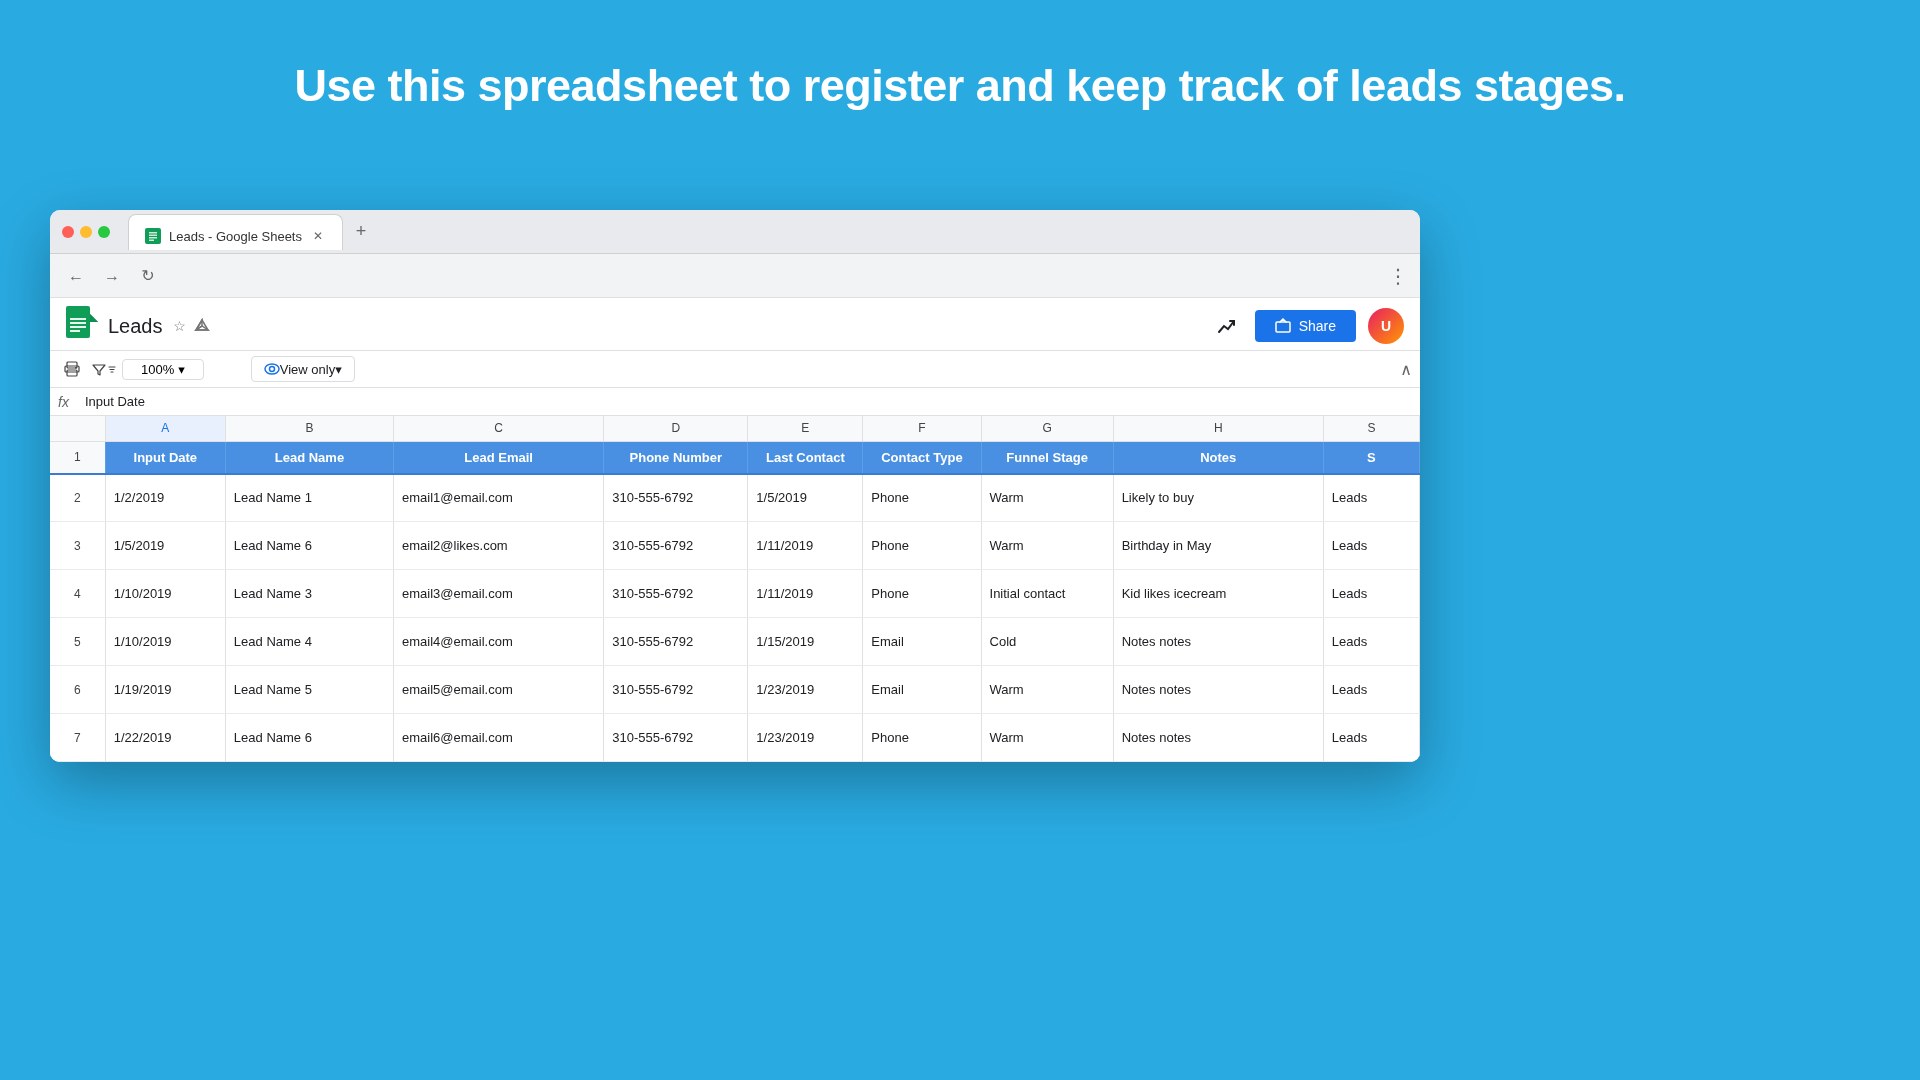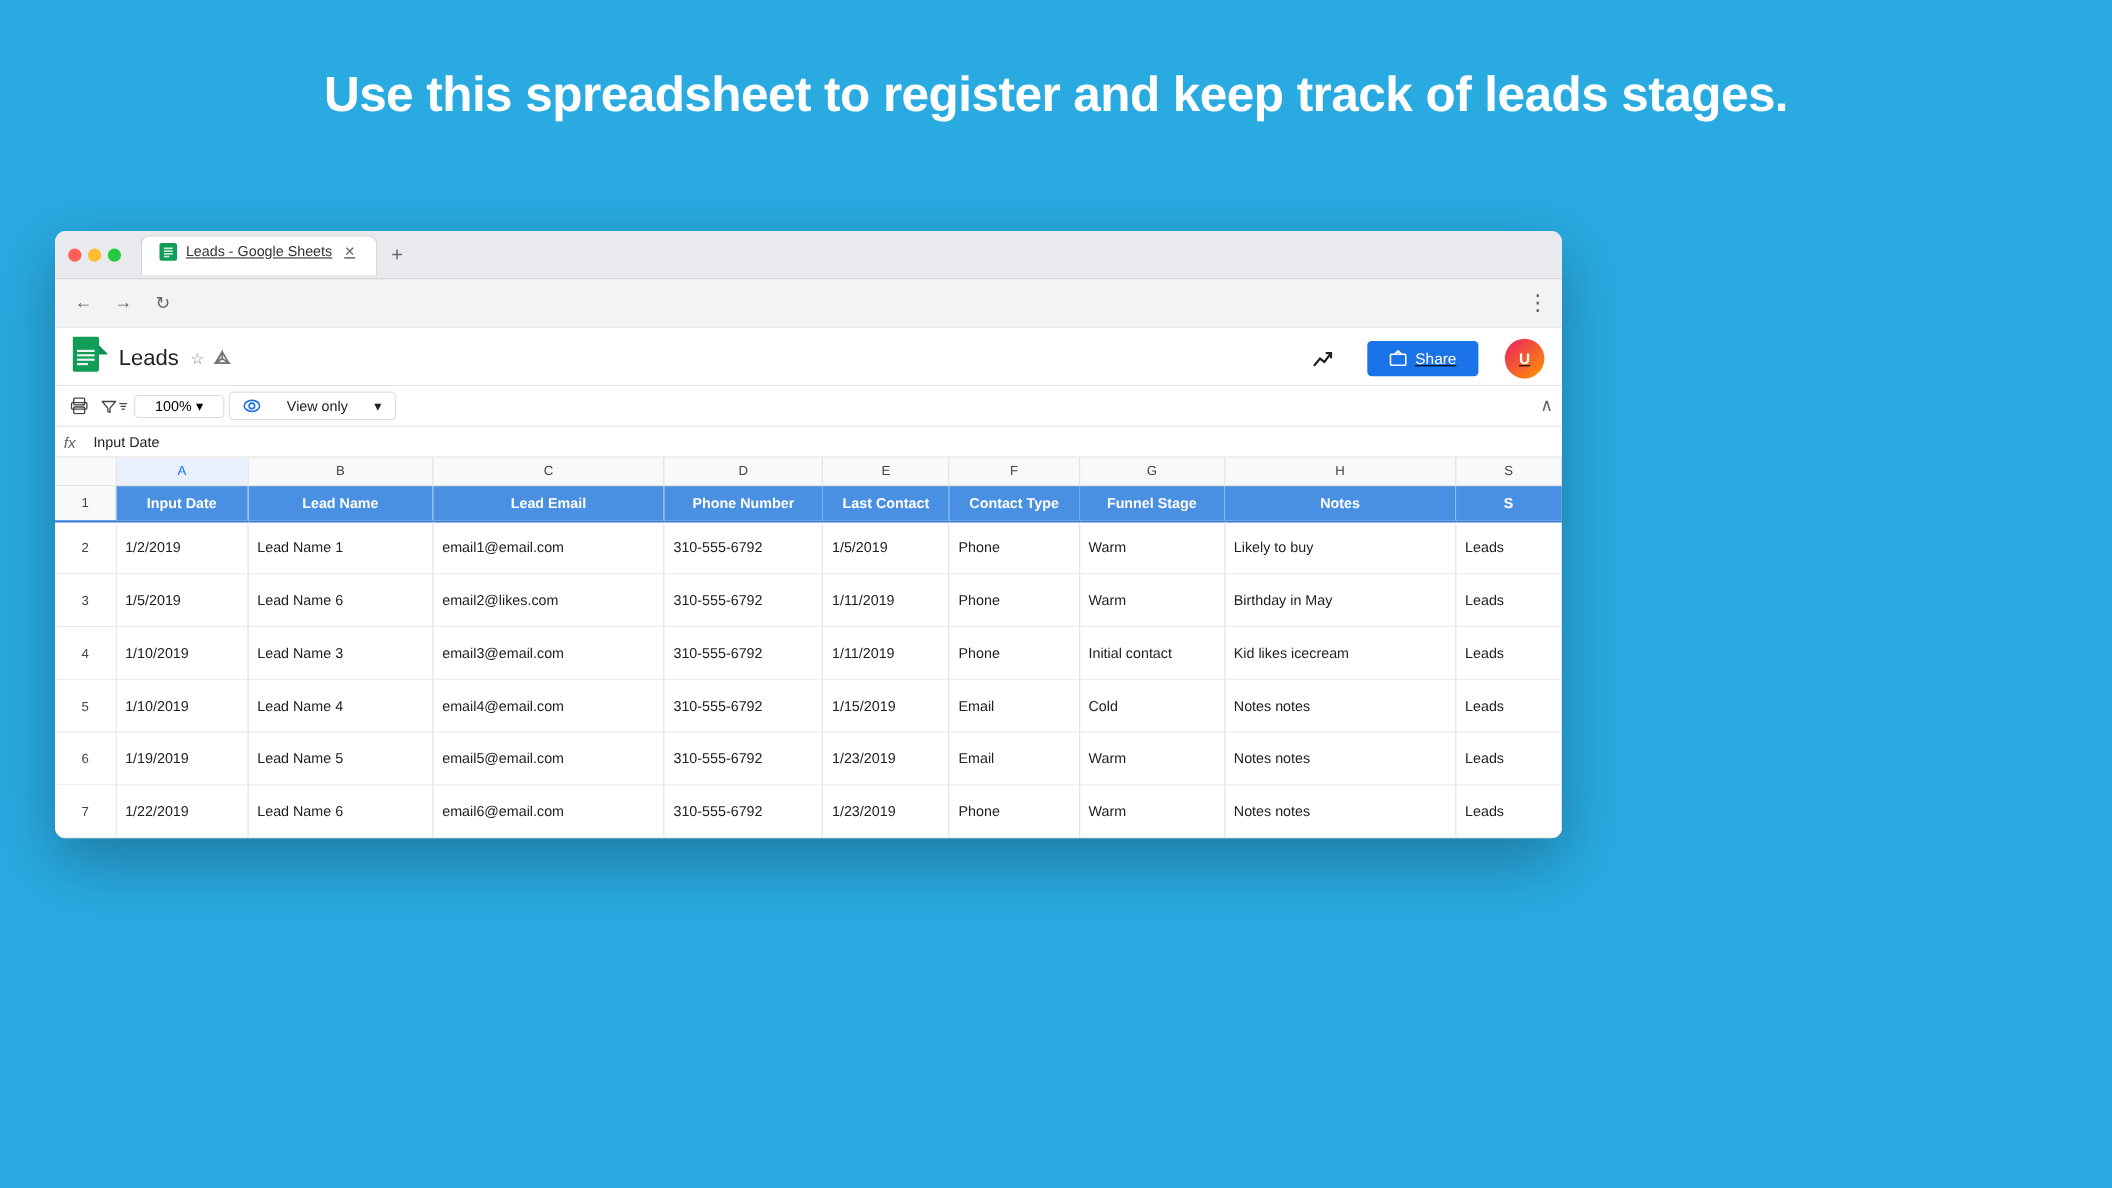--- a/index.html
+++ b/index.html
@@ -60,27 +60,26 @@
       flex: 1;
     }
 
     .tab-active {
       background: white;
       border-radius: 8px 8px 0 0;
       padding: 6px 16px;
       font-size: 13px;
       color: #333;
       display: flex;
-      align-items: flex-start;
+      align-items: flex-end;
       gap: 8px;
       min-width: 200px;
       height: 36px;
       border: 1px solid #d0d0d0;
       border-bottom: none;
-      text-decoration: underline;
     }
 
     .tab-icon {
       width: 16px;
       height: 16px;
       background: #0f9d58;
       border-radius: 2px;
       display: flex;
       align-items: center;
       justify-content: center;
@@ -207,23 +206,22 @@
 
     .menu-item {
       padding: 4px 8px;
       border-radius: 4px;
       cursor: pointer;
     }
 
     .sheets-header-actions {
       display: flex;
       align-items: center;
-      gap: 24px;
+      gap: 12px;
       margin-left: auto;
-      text-decoration: underline;
     }
 
     .trend-icon {
       width: 32px;
       height: 32px;
       display: flex;
       align-items: center;
       justify-content: center;
       color: #202124;
       cursor: pointer;
@@ -295,22 +293,23 @@
 
     .view-only-btn {
       background: white;
       border: 1px solid #dadce0;
       border-radius: 4px;
       padding: 4px 12px;
       font-size: 13px;
       cursor: pointer;
       display: flex;
       align-items: center;
-      gap: 24px;
+      gap: 0;
       color: #202124;
+      margin-left: 43px;
     }
 
     .view-only-icon {
       width: 16px;
       height: 16px;
       color: #1a73e8;
       font-size: 14px;
     }
 
     .collapse-btn {

